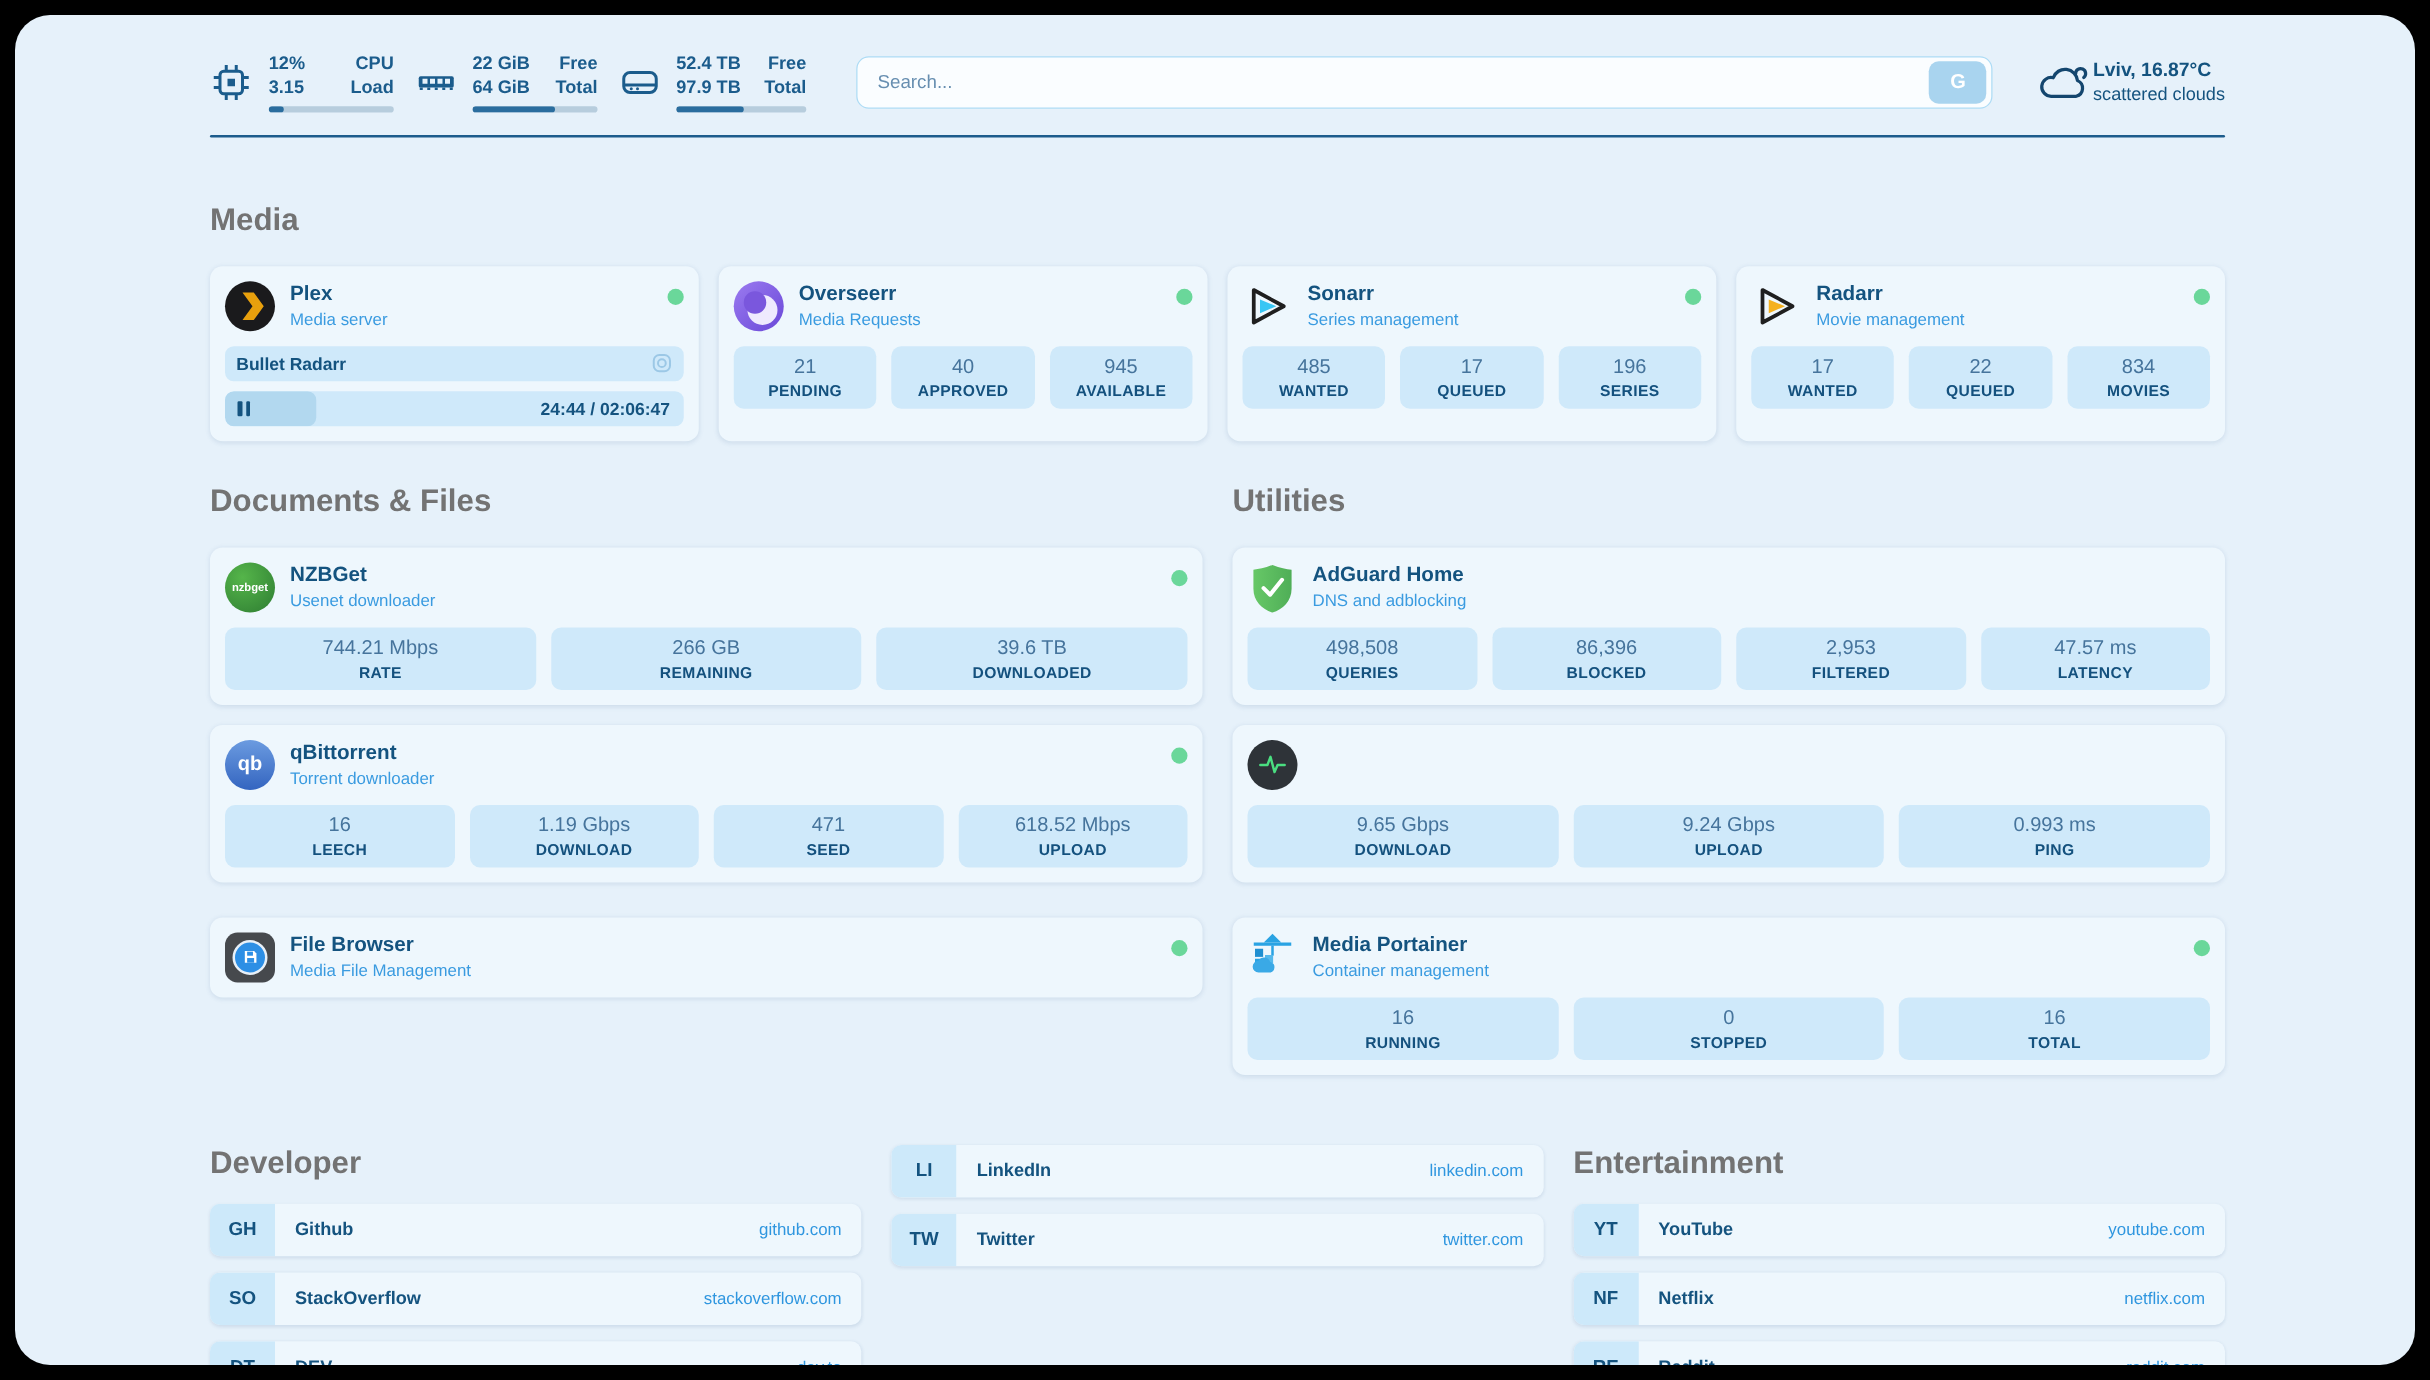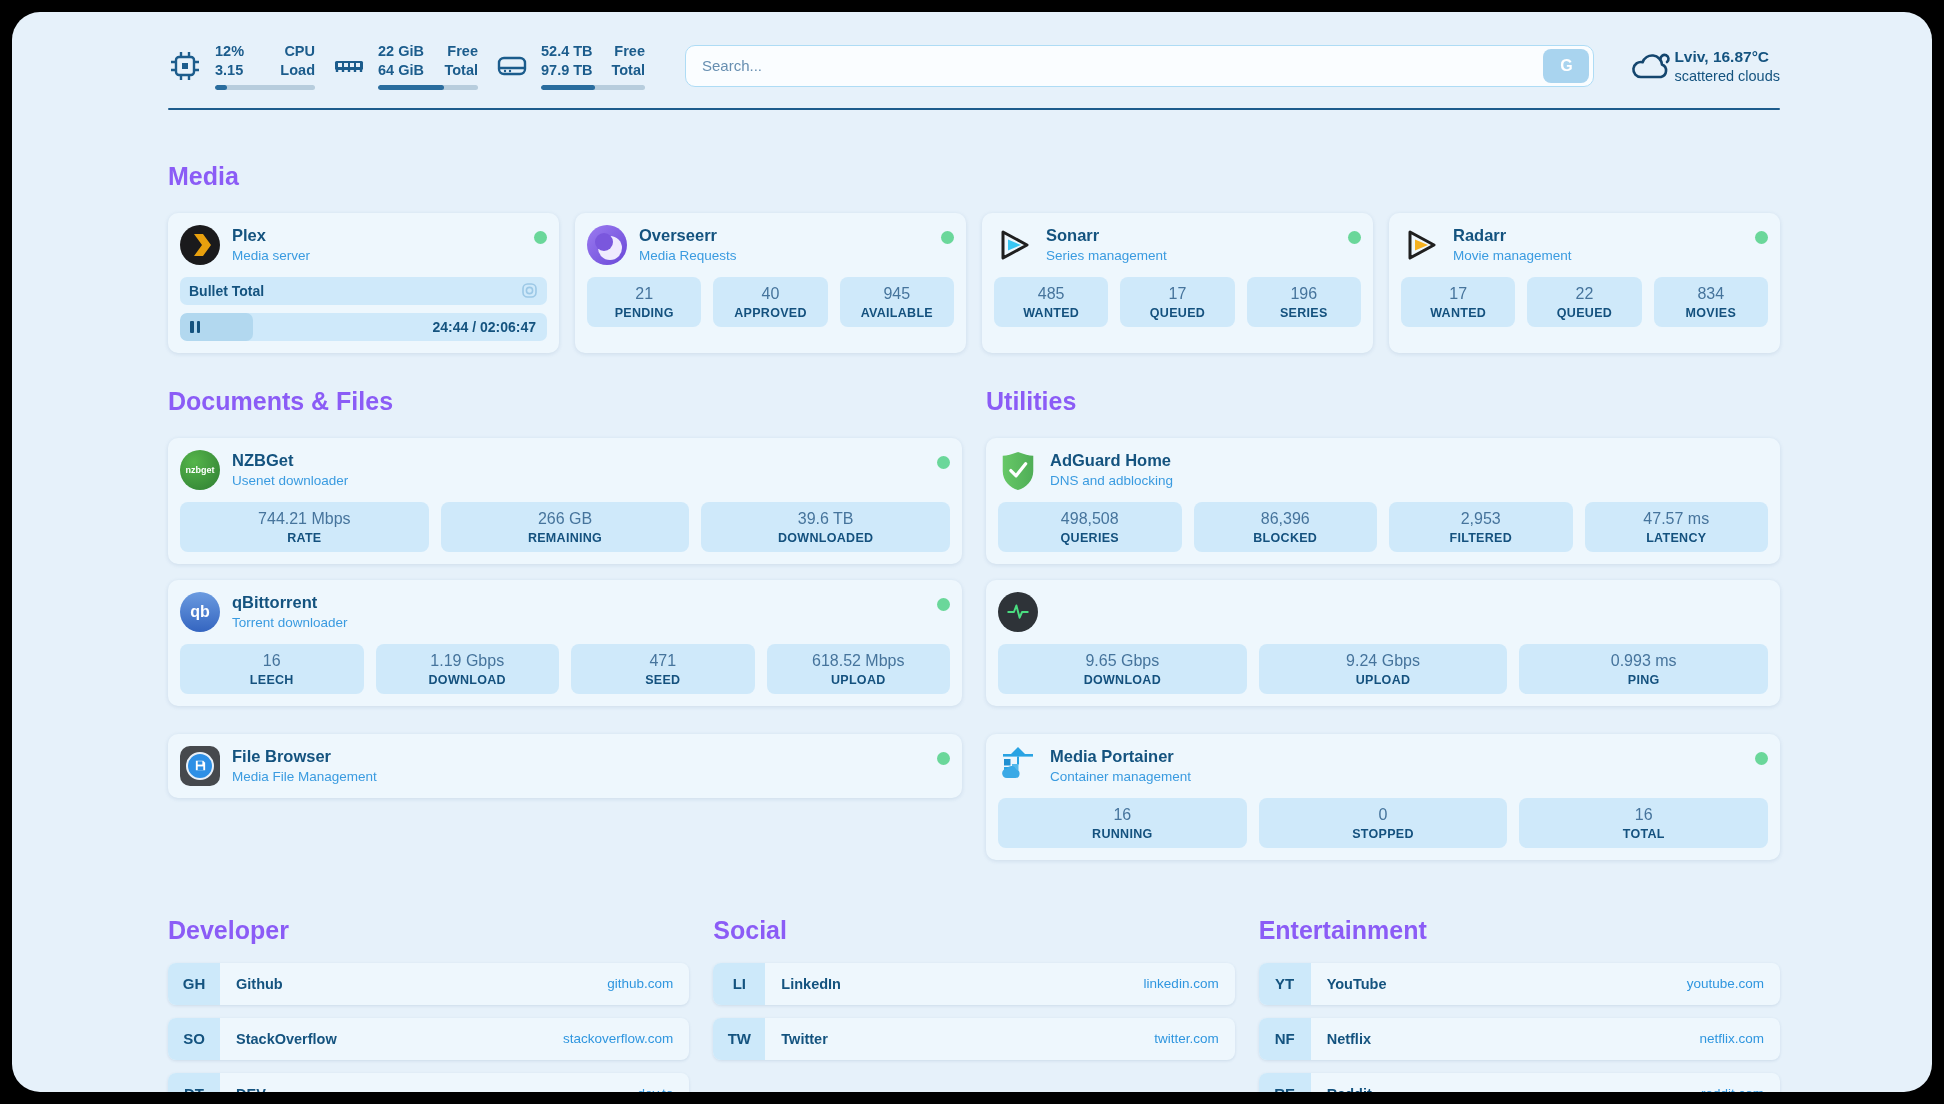--- a/index.html
+++ b/index.html
@@ -23,21 +23,21 @@
   .search-wrap input::placeholder { color:#4d7ba3; opacity:.85; }
   .gbtn { width:46px; height:34px; margin-right:4px; border:none; border-radius:8px; background:#a9d4ef; color:#ffffff; font-size:16px; font-weight:700; cursor:pointer; font-family:"Liberation Sans", sans-serif; }
 
   .weather { display:flex; align-items:center; color:#14537f; }
   .weather .w-head { font-size:15.5px; font-weight:700; }
   .weather .w-cond { font-size:14.5px; font-weight:400; margin-top:2px; }
 
   .divider { margin-top:18px; height:2px; background:#1d5c8c; border-radius:1px; }
 
   
-  h2.section { font-size:25px; font-weight:700; color:#8b5cf6; }
+  h2.section { font-size:25px; font-weight:700; color:#737373; }
   .media-head { margin-top:52px; }
   .media-grid { margin-top:22px; display:grid; grid-template-columns:repeat(4,1fr); gap:16px; }
 
   .card { background:#eef7fd; border-radius:10px; box-shadow:0 1px 4px rgba(50,95,140,.14); padding:12px 12px; cursor:pointer; }
   .card-head { display:flex; align-items:flex-start; gap:12px; }
   .app-icon { width:40px; height:40px; flex:0 0 40px; position:relative; }
   .c-names { flex:1; padding-top:1px; }
   .c-name { font-size:16.5px; font-weight:700; color:#14537f; }
   .c-desc { font-size:13.5px; color:#3a9be0; margin-top:3px; }
   .dot { width:13px; height:13px; border-radius:50%; background:#6ad79a; margin-top:6px; }
@@ -190,21 +190,21 @@
               <polygon points="14,9 23,9 31,20 23,31 14,31 22,20" fill="#e8a00d"></polygon>
             </svg>
         </span>
         <div class="c-names">
           <div class="c-name">Plex</div>
           <div class="c-desc">Media server</div>
         </div>
         <span class="dot"></span>
       </div>
       <div class="stream-row">
-        <span>Bullet Total</span>
+        <span>Bullet Radarr</span>
         <span>
           <svg width="17" height="17" viewBox="0 0 17 17" fill="none" stroke="#9cc8e6" stroke-width="1.6">
             <rect x="2" y="2" width="13" height="13" rx="4.5"></rect>
               <circle cx="8.5" cy="8.5" r="3.1"></circle>
           </svg>
         </span>
       </div>
       <div class="progress-row">
         <div class="progress-fill" style="width: 20%;">
           <span class="pause">
@@ -504,21 +504,20 @@
         <span class="link-url">stackoverflow.com</span>
       </div>
       <div class="link-row">
         <span class="link-tag">DT</span>
         <span class="link-name">DEV</span>
         <span class="link-url">dev.to</span>
       </div>
     </section>
 
     <section class="link-col">
-      <h2 class="section">Social</h2>
       <div class="link-row">
         <span class="link-tag">LI</span>
         <span class="link-name">LinkedIn</span>
         <span class="link-url">linkedin.com</span>
       </div>
       <div class="link-row">
         <span class="link-tag">TW</span>
         <span class="link-name">Twitter</span>
         <span class="link-url">twitter.com</span>
       </div>

